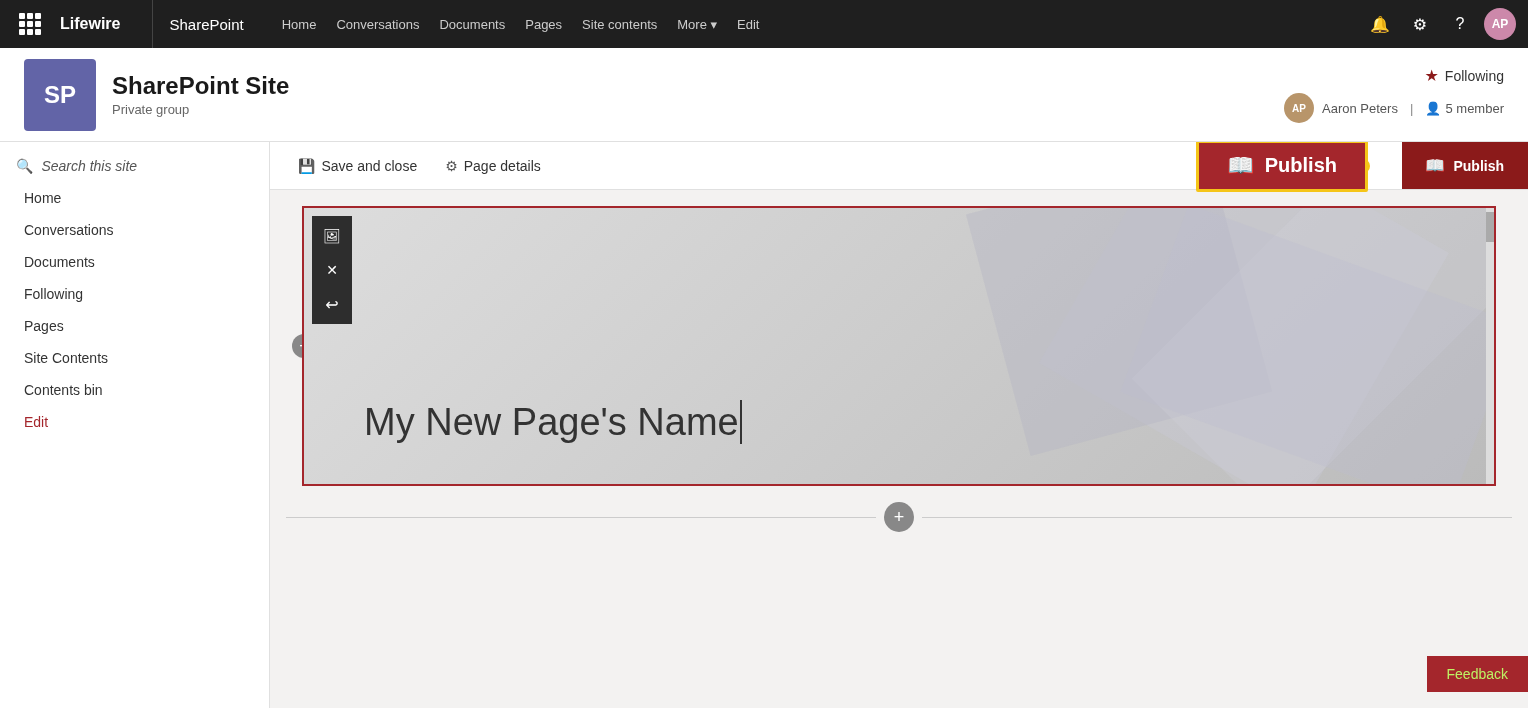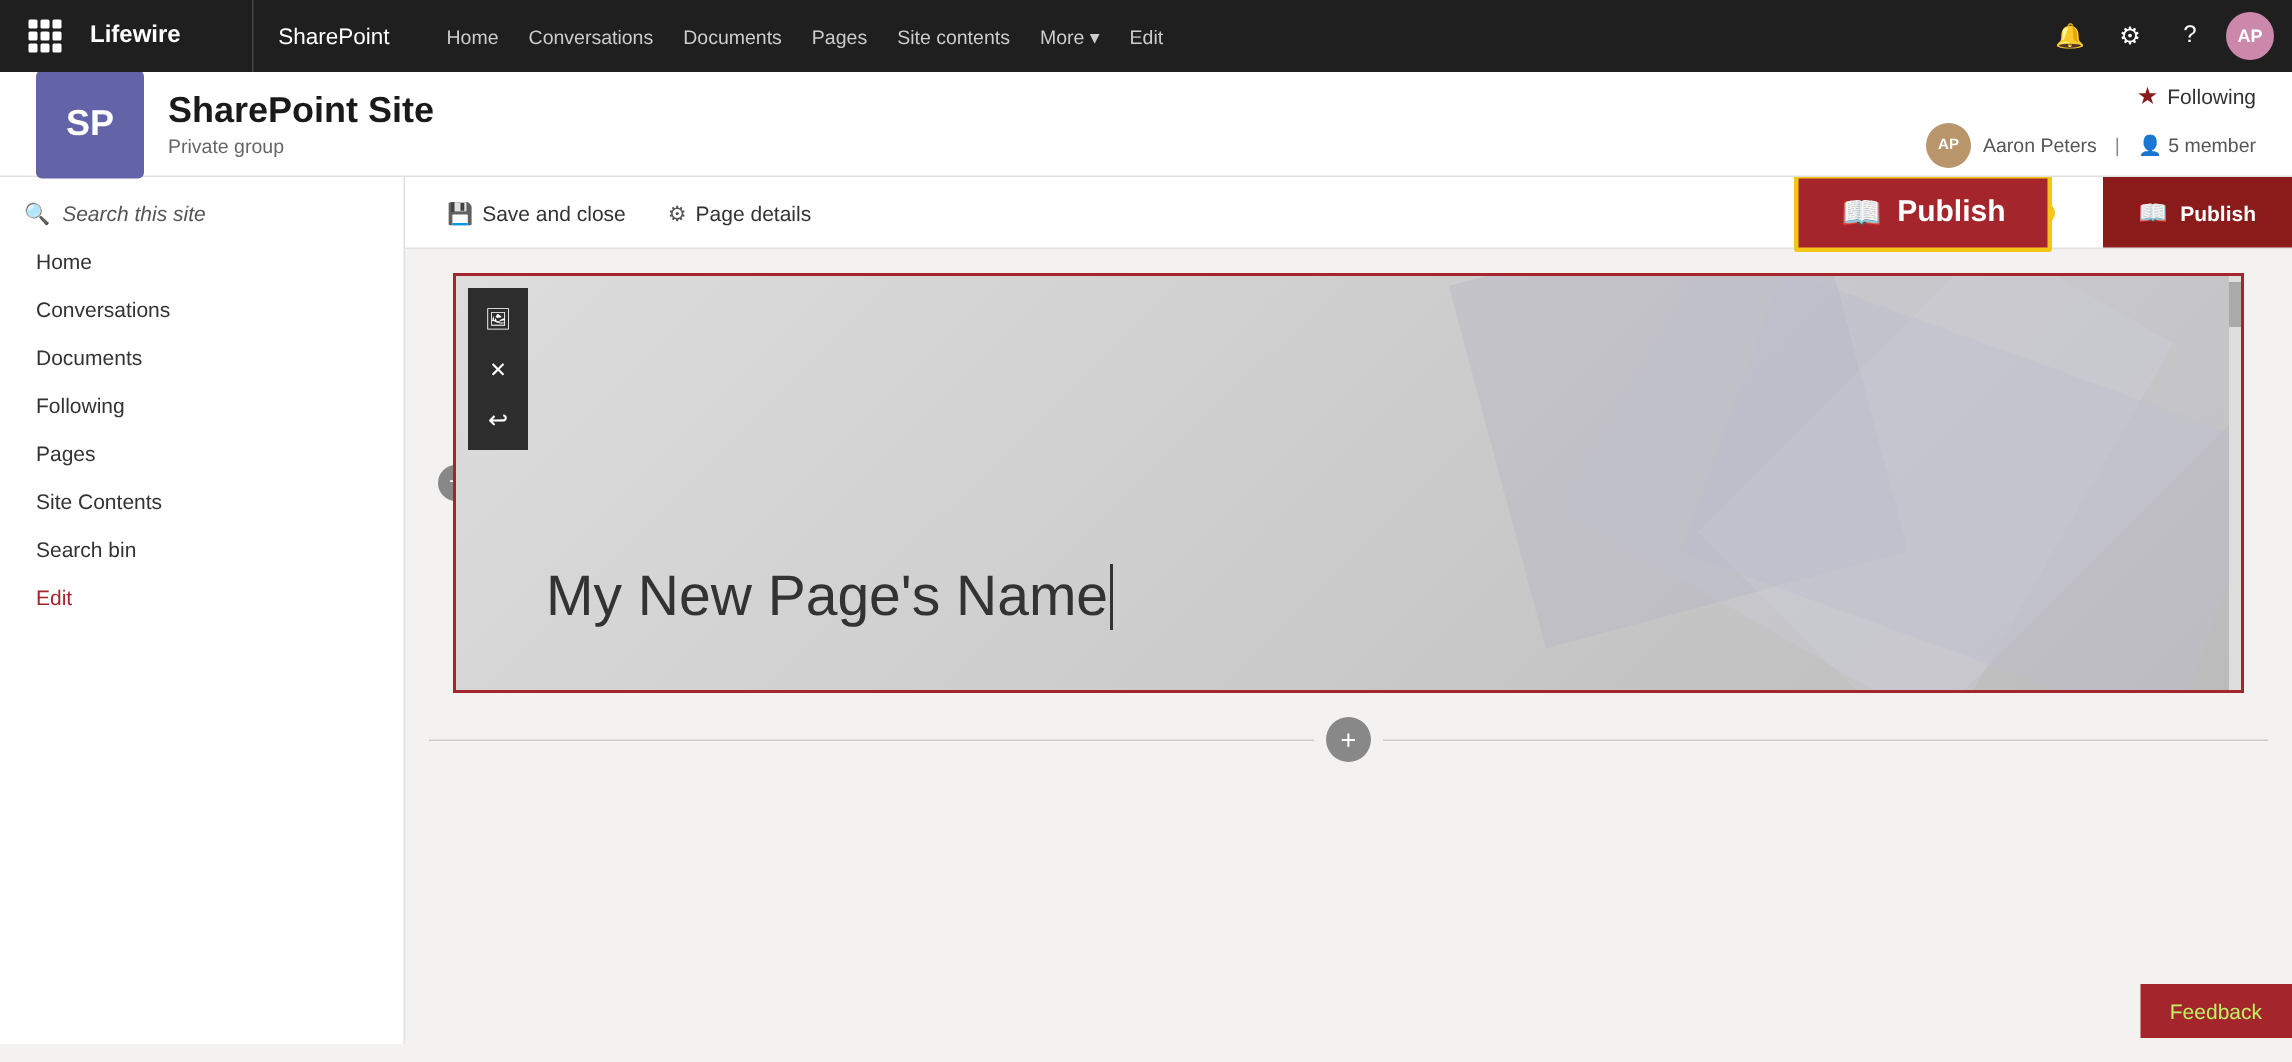--- a/index.html
+++ b/index.html
@@ -20,21 +20,21 @@
       width: 36px; height: 36px;
       display: flex; align-items: center; justify-content: center;
       cursor: pointer;
       color: white;
       font-size: 18px;
     }
     .top-nav-app-name {
       color: white;
       font-size: 16px;
       font-weight: 600;
-      margin-right: 36px;
+      margin-right: 20px;
     }
     .top-nav-site-name {
       color: white;
       font-size: 15px;
       padding: 0 16px;
       border-left: 1px solid #444;
       height: 100%;
       display: flex;
       align-items: center;
     }
@@ -75,21 +75,21 @@
       background: #c8a; 
       overflow: hidden;
       cursor: pointer;
       display: flex; align-items: center; justify-content: center;
       font-size: 13px; color: white;
     }
 
     
     .site-header {
       background: white;
-      height: 70px;
+      height: 94px;
       display: flex;
       align-items: center;
       padding: 0 24px;
       border-bottom: 1px solid #e0e0e0;
       position: relative;
     }
     .site-logo {
       width: 72px; height: 72px;
       background: #6264a7;
       border-radius: 4px;
@@ -499,21 +499,21 @@
     <div class="search-box">
       <span class="search-icon-wrap">🔍</span>
       <span class="search-text">Search this site</span>
     </div>
     <div class="nav-item">Home</div>
     <div class="nav-item">Conversations</div>
     <div class="nav-item">Documents</div>
     <div class="nav-item">Following</div>
     <div class="nav-item">Pages</div>
     <div class="nav-item">Site Contents</div>
-    <div class="nav-item">Search bin</div>
+    <div class="nav-item">Contents bin</div>
     <div class="nav-item active" style="color:#a4262c;">Edit</div>
   </div>
 
   <div class="content-area">
 
     <div class="toolbar">
       <button class="toolbar-btn">
         <span class="toolbar-btn-icon">💾</span>
         <span>Save and close</span>
       </button>

